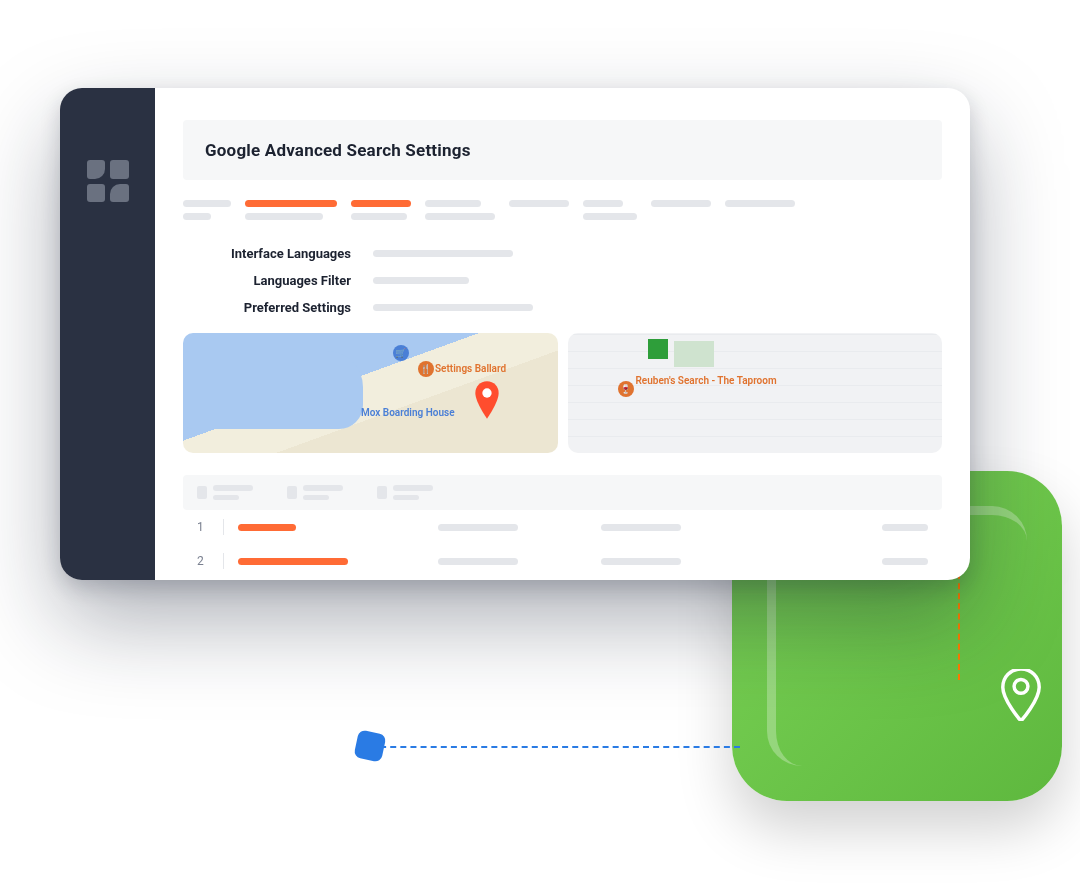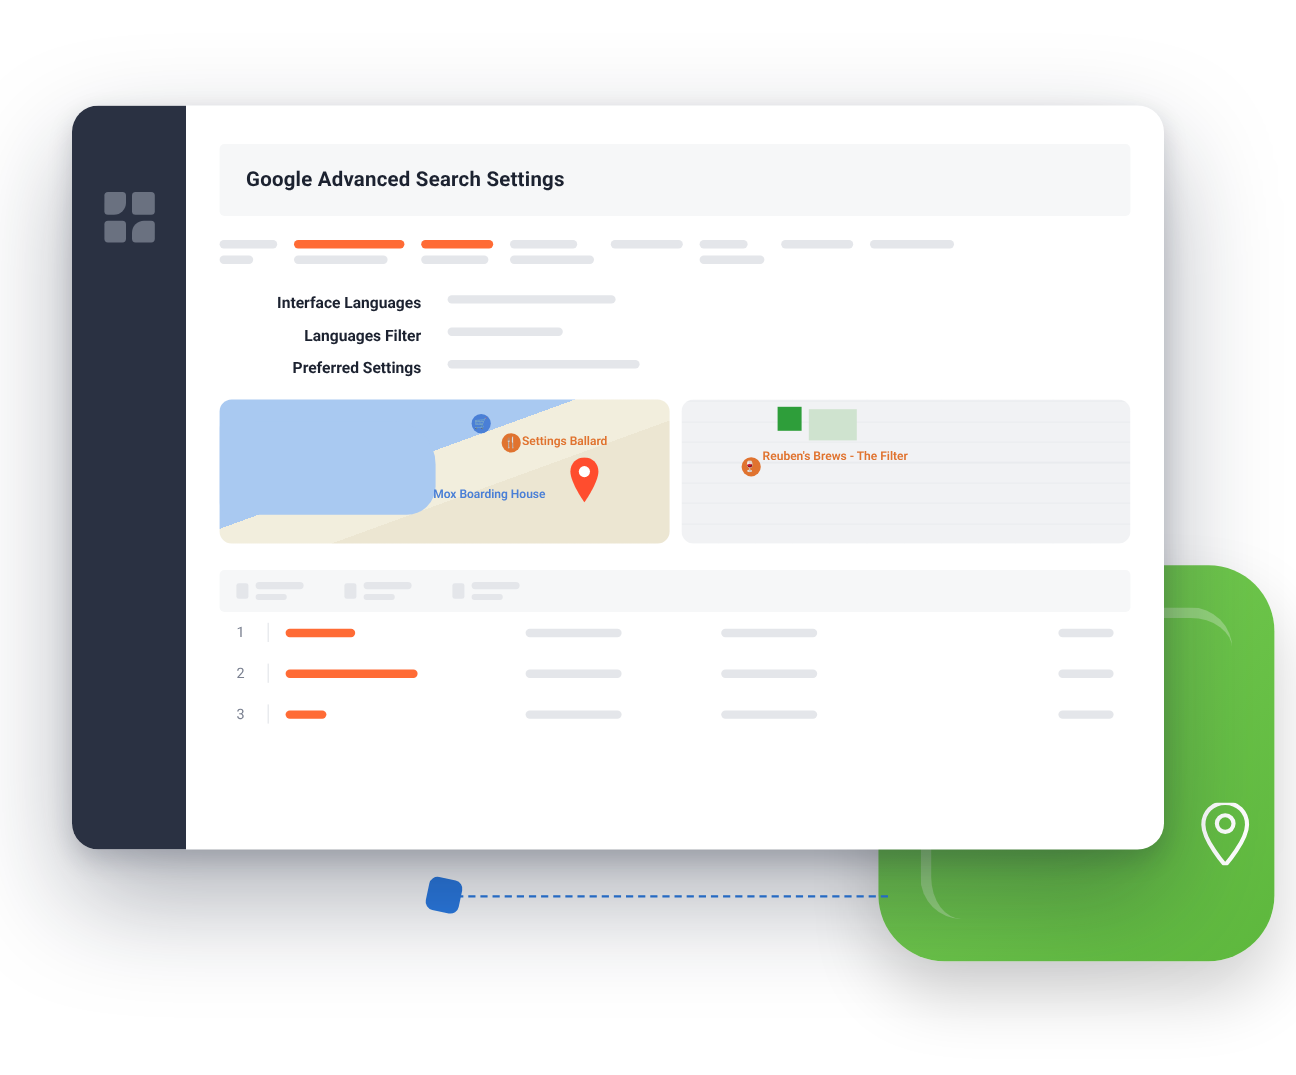--- a/index.html
+++ b/index.html
@@ -88,21 +88,21 @@
   border-radius: 7px;
   transform: rotate(12deg);
 }
 
 
 .window {
   position: absolute;
   left: 60px;
   top: 88px;
   width: 910px;
-  height: 620px;
+  height: 492px;
   background: #ffffff;
   border-radius: 22px;
   box-shadow: 0 40px 90px rgba(20,30,50,0.35), 0 8px 20px rgba(20,30,50,0.18);
   display: flex;
   overflow: hidden;
 }
 
 .sidebar {
   width: 95px;
   background: #2a3142;
@@ -158,21 +158,21 @@
   border-radius: 4px;
   background: #e4e6ea;
 }
 .bar.orange { background: #ff6b35; }
 
 .settings {
   margin-top: 26px;
 }
 .setting-row {
   display: flex;
-  align-items: flex-start;
+  align-items: center;
   margin-bottom: 12px;
 }
 .setting-label {
   width: 190px;
   text-align: right;
   font-size: 13px;
   font-weight: 700;
   color: #1c2230;
   padding-right: 22px;
 }
@@ -396,21 +396,21 @@
         <span class="map-label blue-txt" style="left:178px; top:74px">Mox Boarding House</span>
         <svg class="big-pin" style="left:290px; top:48px" viewBox="0 0 24 32">
           <path d="M12 0C6 0 2 4.5 2 10 2 18 12 32 12 32s10-14 10-22C22 4.5 18 0 12 0z" fill="#ff4d2e"></path>
           <circle cx="12" cy="10" r="4" fill="#ffffff"></circle>
         </svg>
       </div>
       <div class="map map2">
         <div class="green-sq"></div>
         <div class="green-sq2"></div>
         <div class="poi-pin" style="background:#e0732f; left:50px; top:48px">🍷</div>
-        <span class="map-label orange-txt" style="left:68px; top:42px; line-height:1.1">Reuben's Brews - The Filter</span>
+        <span class="map-label orange-txt" style="left:68px; top:42px; line-height:1.1">Reuben's Search - The Taproom</span>
       </div>
     </div>
 
     <div class="table">
       <div class="thead">
         <div class="thcell">
             <div class="sq"></div>
             <div class="thcelltext">
               <div class="ln"></div>
               <div class="ln2"></div>

